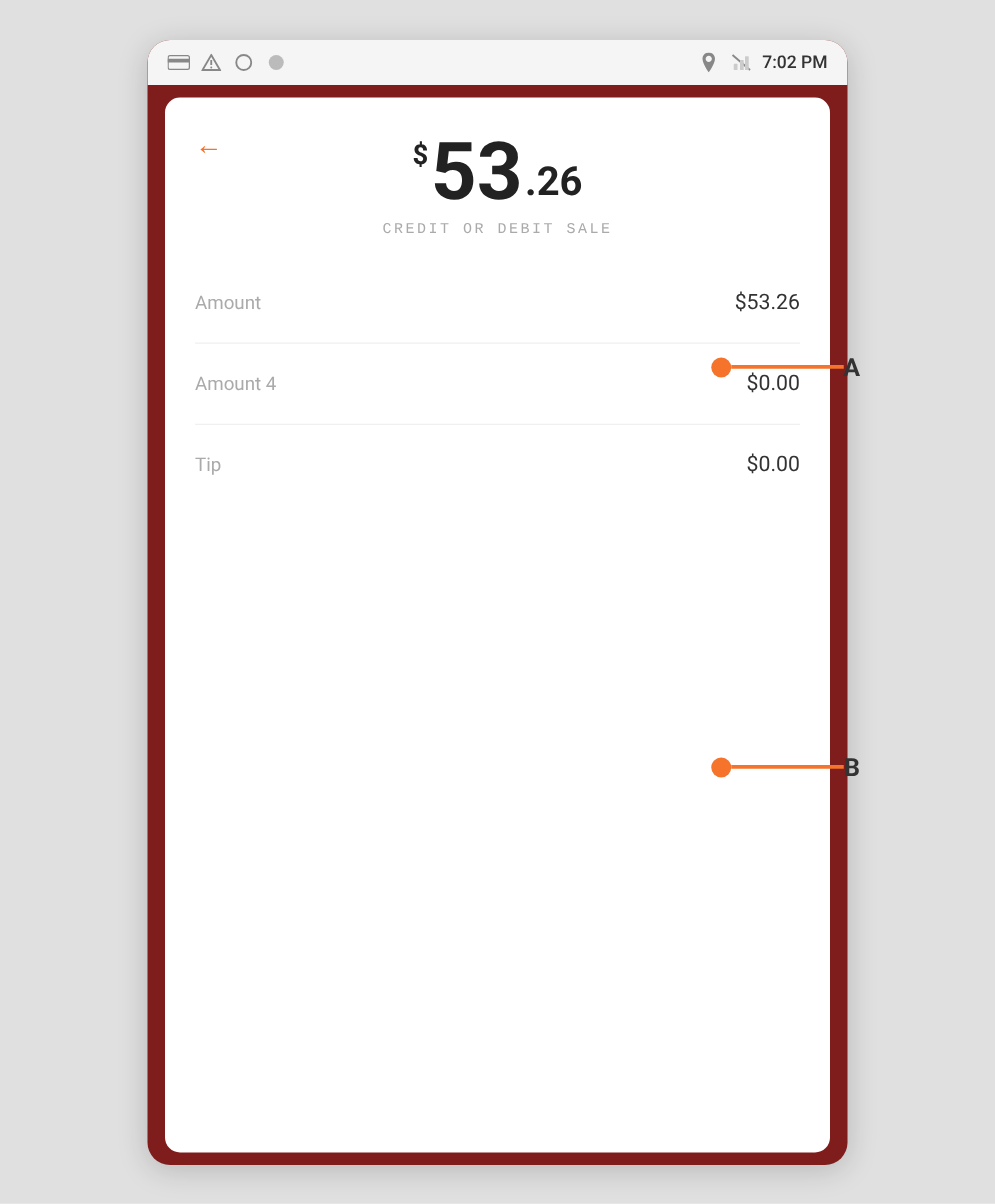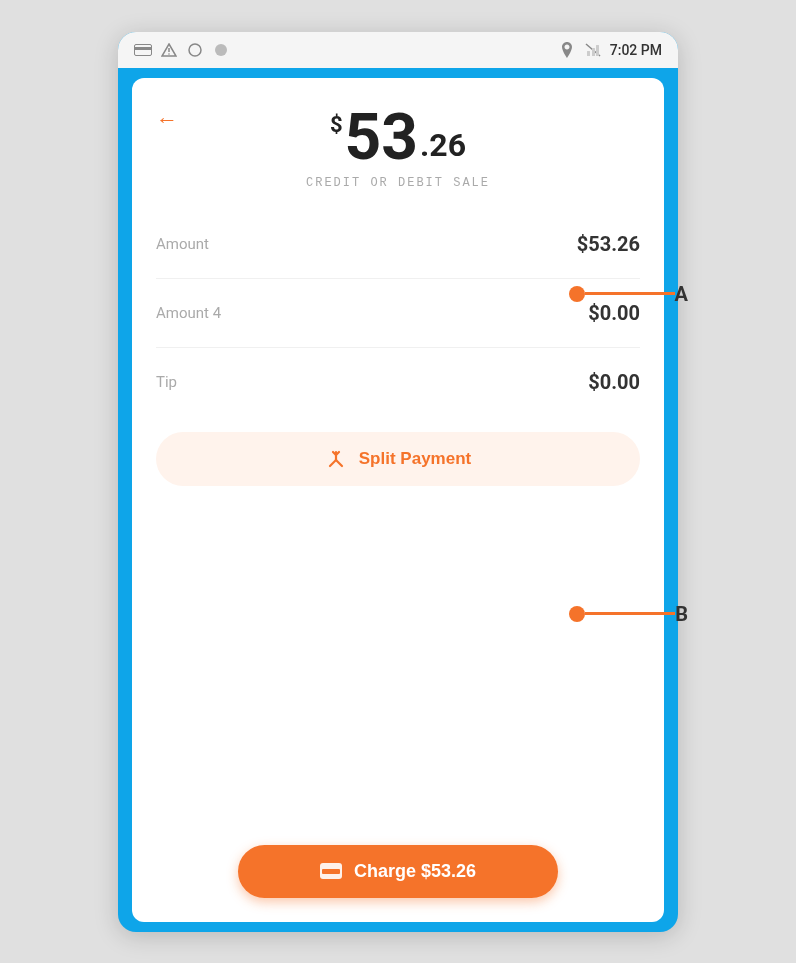--- a/index.html
+++ b/index.html
@@ -9,21 +9,21 @@
       display: flex;
       justify-content: center;
       align-items: center;
       min-height: 100vh;
       font-family: 'Roboto', Arial, sans-serif;
     }
 
     .phone-frame {
       width: 560px;
       height: 900px;
-      background: #0ea5e9;
+      background: #7f1d1d;
       border-radius: 18px;
       overflow: hidden;
       display: flex;
       flex-direction: column;
       box-shadow: 0 4px 24px rgba(0,0,0,0.18);
       position: relative;
     }
 
     
     .status-bar {
@@ -147,22 +147,22 @@
     .line-item:last-child {
       border-bottom: none;
     }
 
     .line-label {
       font-size: 15px;
       color: #aaa;
     }
 
     .line-value {
-      font-size: 20px;
-      font-weight: 700;
+      font-size: 17px;
+      font-weight: 400;
       color: #333;
     }
 
     
     .split-payment-section {
       padding: 16px 24px 10px 24px;
     }
 
     .split-payment-btn {
       background: #fff3ec;
@@ -360,45 +360,23 @@
         <div class="line-item">
           <span class="line-label">Amount 4</span>
           <span class="line-value">$0.00</span>
         </div>
         <div class="line-item">
           <span class="line-label">Tip</span>
           <span class="line-value">$0.00</span>
         </div>
       </div>
 
-      <div class="split-payment-section">
-        <button class="split-payment-btn">
-          <span class="split-icon">
-
-            <svg width="22" height="22" viewBox="0 0 22 22" fill="none">
-              <line x1="11" y1="4" x2="11" y2="12" stroke="#f5732a" stroke-width="2.2" stroke-linecap="round"></line>
-              <line x1="11" y1="12" x2="5" y2="18" stroke="#f5732a" stroke-width="2.2" stroke-linecap="round"></line>
-              <line x1="11" y1="12" x2="17" y2="18" stroke="#f5732a" stroke-width="2.2" stroke-linecap="round"></line>
-              <polyline points="8,4 11,7 14,4" fill="none" stroke="#f5732a" stroke-width="2.2" stroke-linecap="round" stroke-linejoin="round"></polyline>
-            </svg>
-          </span>
-          <span class="split-label">Split Payment</span>
-        </button>
-      </div>
 
       <div class="spacer"></div>
 
-      <div class="charge-section">
-        <button class="charge-btn">
-          <span class="card-icon">
-            <span class="card-icon-inner"></span>
-          </span>
-          <span>Charge $53.26</span>
-        </button>
-      </div>
 
     </div>
   </div>
 
   <div class="annotation-row-a">
     <span class="annotation-dot"></span>
     <span class="annotation-line"></span>
     <span class="annotation-letter">A</span>
   </div>
 

